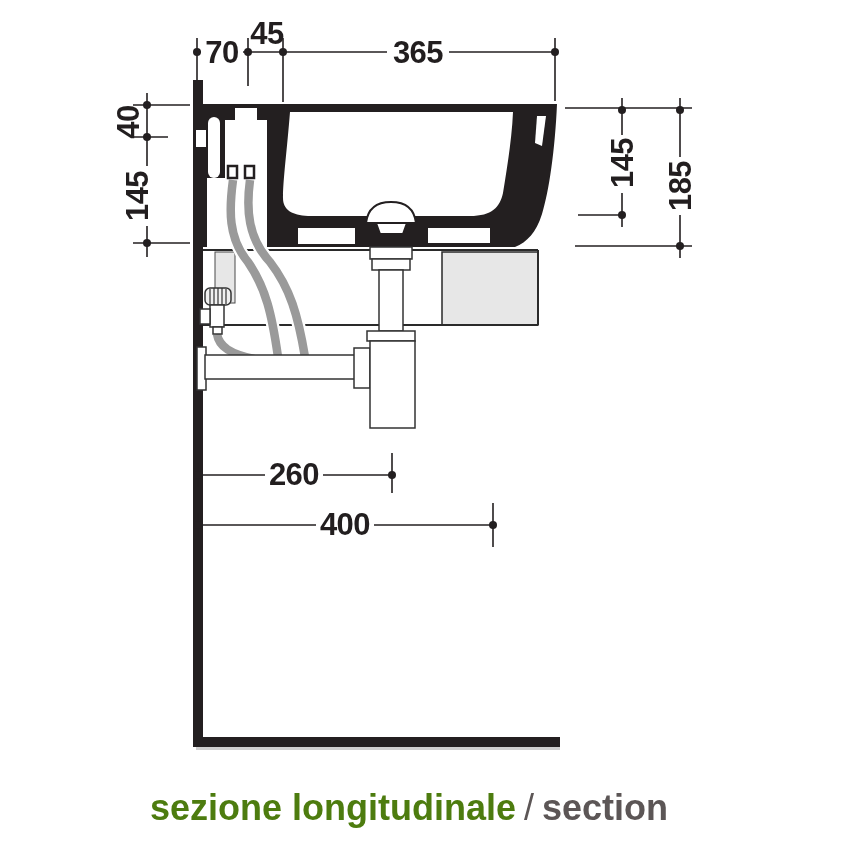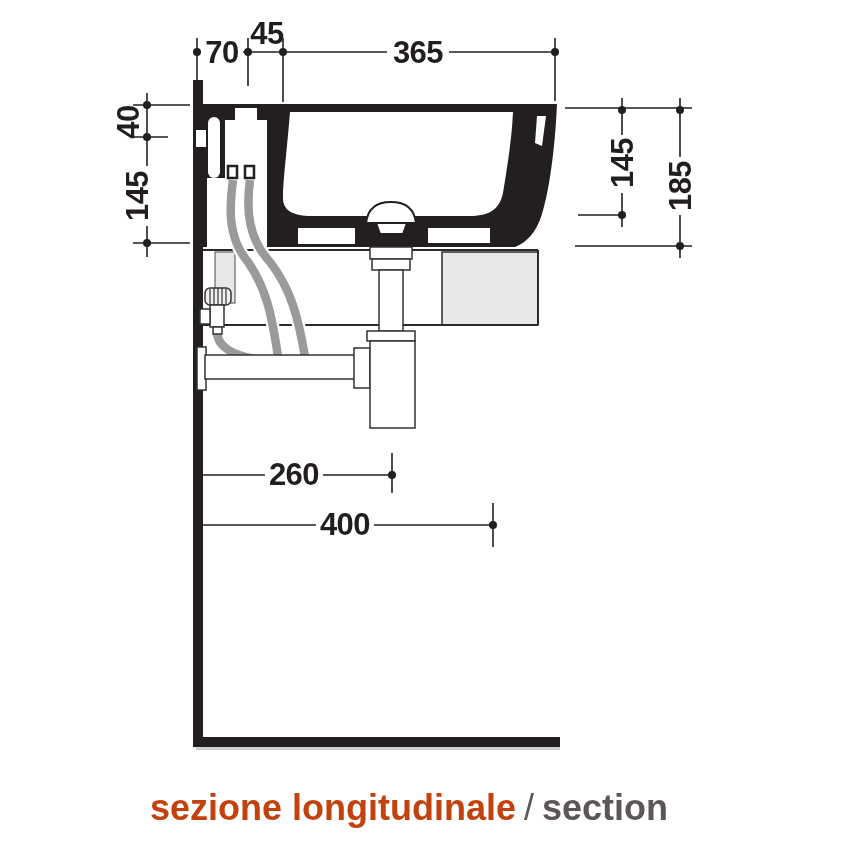--- a/index.html
+++ b/index.html
@@ -2,21 +2,21 @@
 <html><head>
 <meta charset="utf-8">
 <style>
   html,body{margin:0;padding:0;background:#ffffff;}
   .stage{position:relative;width:850px;height:844px;background:#fff;overflow:hidden;
          font-family:"Liberation Sans", sans-serif;}
   svg{position:absolute;left:0;top:0;}
   .dim-label{font-family:"Liberation Sans", sans-serif;font-weight:700;font-size:31px;
              fill:#221e1f;letter-spacing:-0.5px;}
   .caption{position:absolute;left:150px;top:787px;font-size:36px;white-space:nowrap;}
-  .caption .it{font-weight:700;color:#c2410c;}
+  .caption .it{font-weight:700;color:#4d7c0f;}
   .caption .sep{font-weight:400;color:#5c5656;padding:0 8px;}
   .caption .en{font-weight:700;color:#5c5656;}
 </style>
 </head>
 <body>
 
 <div class="stage">
 
 <svg width="850" height="850" viewBox="0 0 850 850">
 

